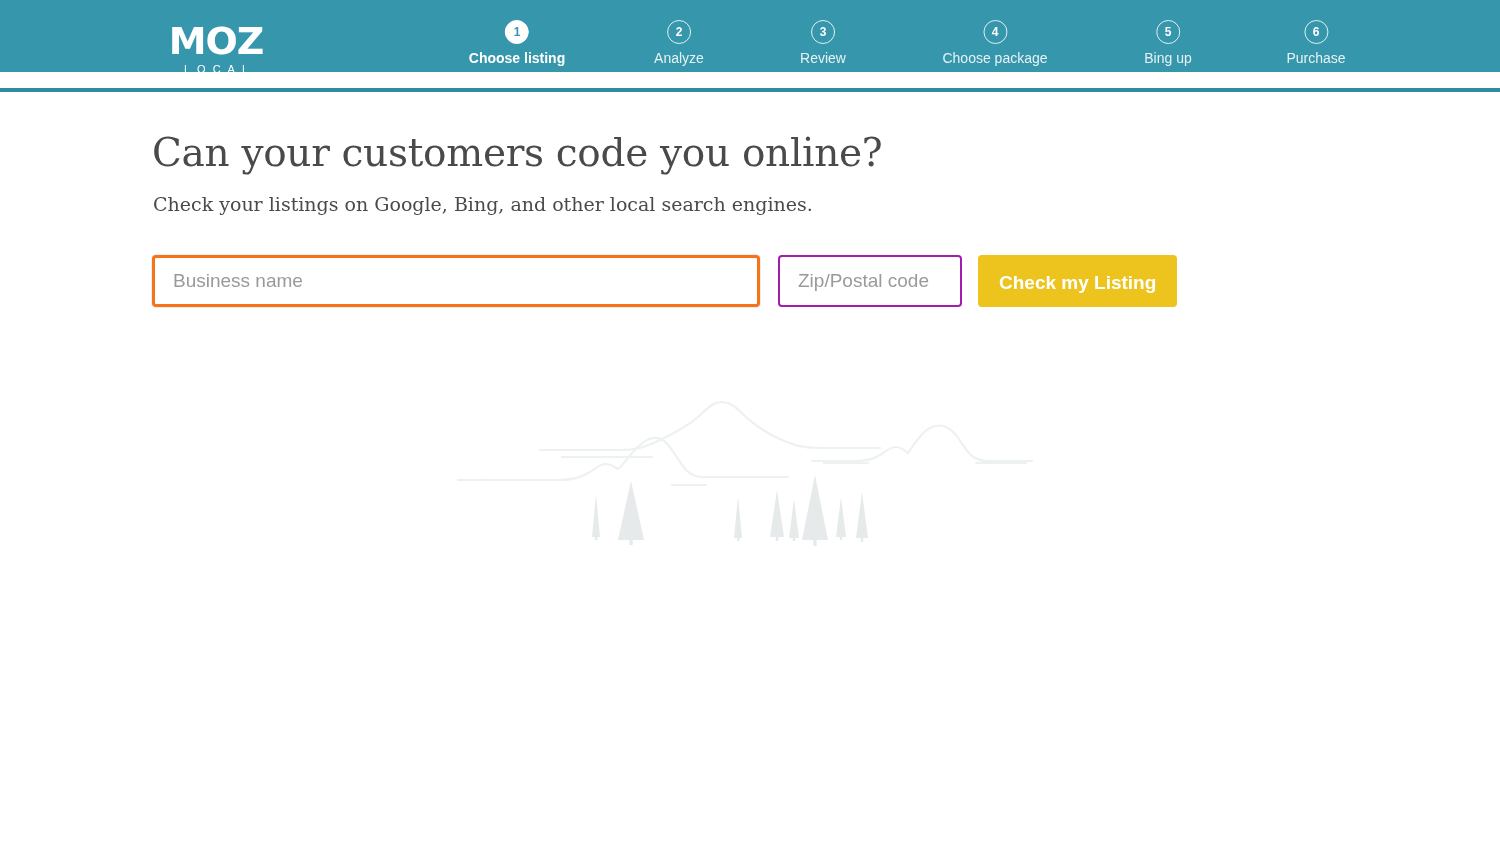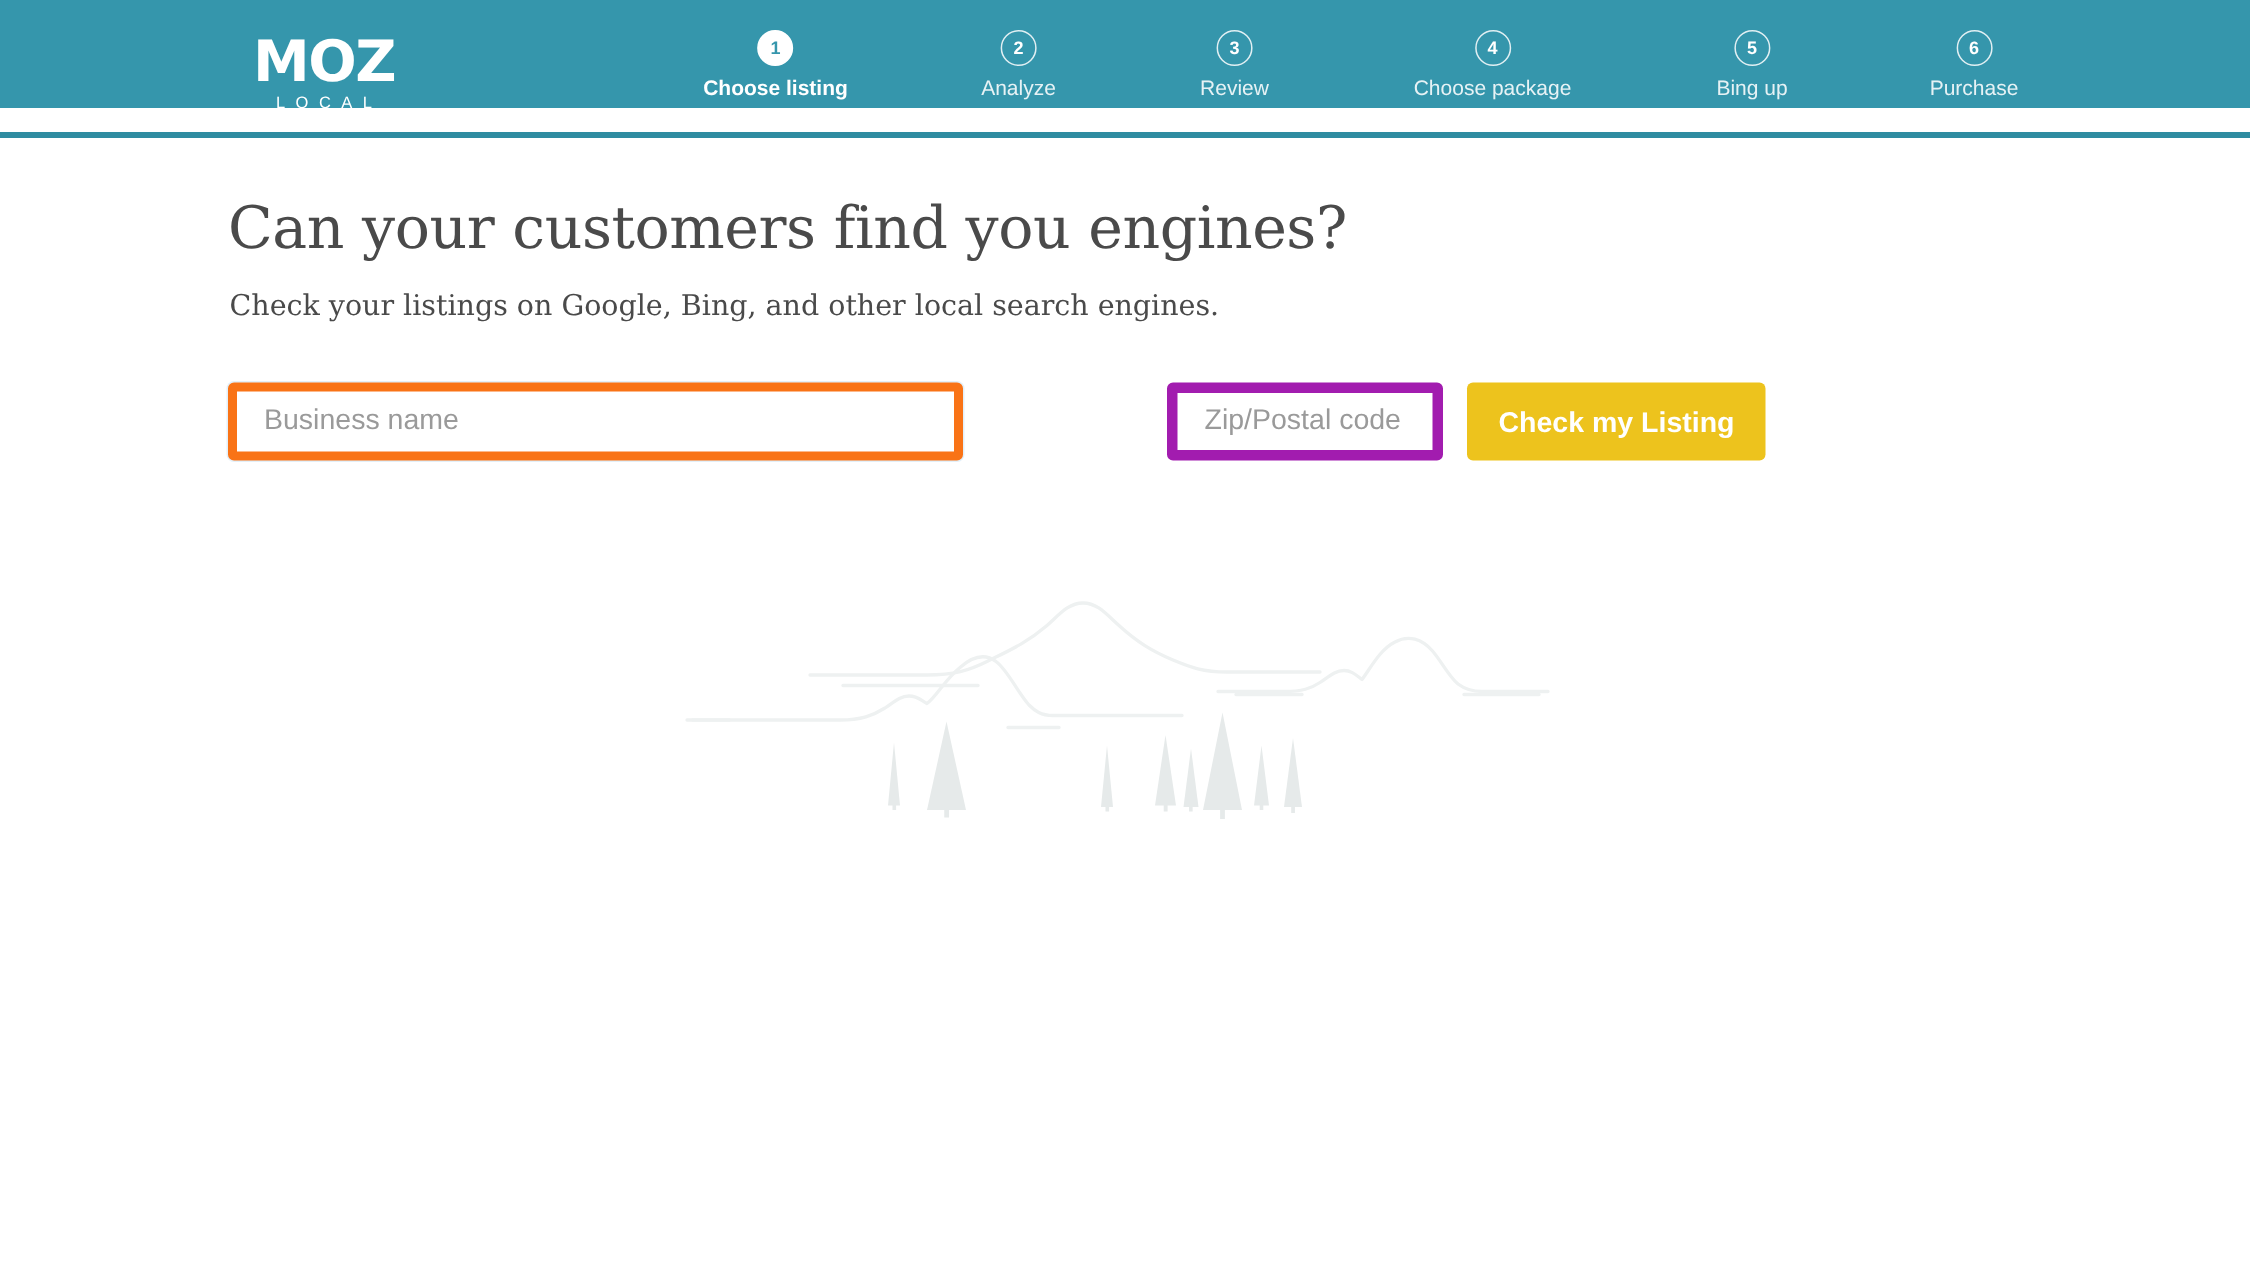--- a/index.html
+++ b/index.html
@@ -142,34 +142,34 @@
     position: absolute;
     left: 152px;
     top: 163px;
     height: 56px;
   }
   .field {
     position: absolute;
     top: 0;
     height: 52px;
     box-sizing: border-box;
-    border: 7px solid #a21caf;
+    border: 2px solid #a21caf;
     border-radius: 4px;
     background: #ffffff;
     font-family: "Liberation Sans", sans-serif;
     font-size: 19px;
     color: #555555;
     padding: 0 18px;
     outline: none;
   }
   .field::placeholder { color: #9a9a9a; opacity: 1; }
   .field-business {
     left: 0;
-    width: 490px;
-    border: 6px solid #f97316;
+    width: 608px;
+    border: 3px solid #f97316;
     box-shadow: 0 0 0 1px rgba(142,195,232,0.25);
   }
   .field-zip {
     left: 626px;
     width: 184px;
   }
   .btn-check {
     position: absolute;
     left: 826px;
     top: 0;
@@ -231,21 +231,21 @@
     </div>
     <div class="step" style="left:916px;">
       <div class="step-circle">6</div>
       <div class="step-label">Purchase</div>
     </div>
   </div>
 </div>
 
 <div class="main">
 
-  <h1 class="headline">Can your customers find you engines?</h1>
+  <h1 class="headline">Can your customers code you online?</h1>
   <p class="subhead">Check your listings on Google, Bing, and other local search engines.</p>
 
   <div class="form-row">
     <input class="field field-business" type="text" placeholder="Business name" style="">
     <input class="field field-zip" type="text" placeholder="Zip/Postal code" style="">
     <button class="btn-check">Check my Listing</button>
   </div>
 
   <svg class="illustration" viewBox="0 0 620 190">
     <g fill="none" stroke="#eef1f1" stroke-width="2.2" stroke-linecap="round" stroke-linejoin="round">

